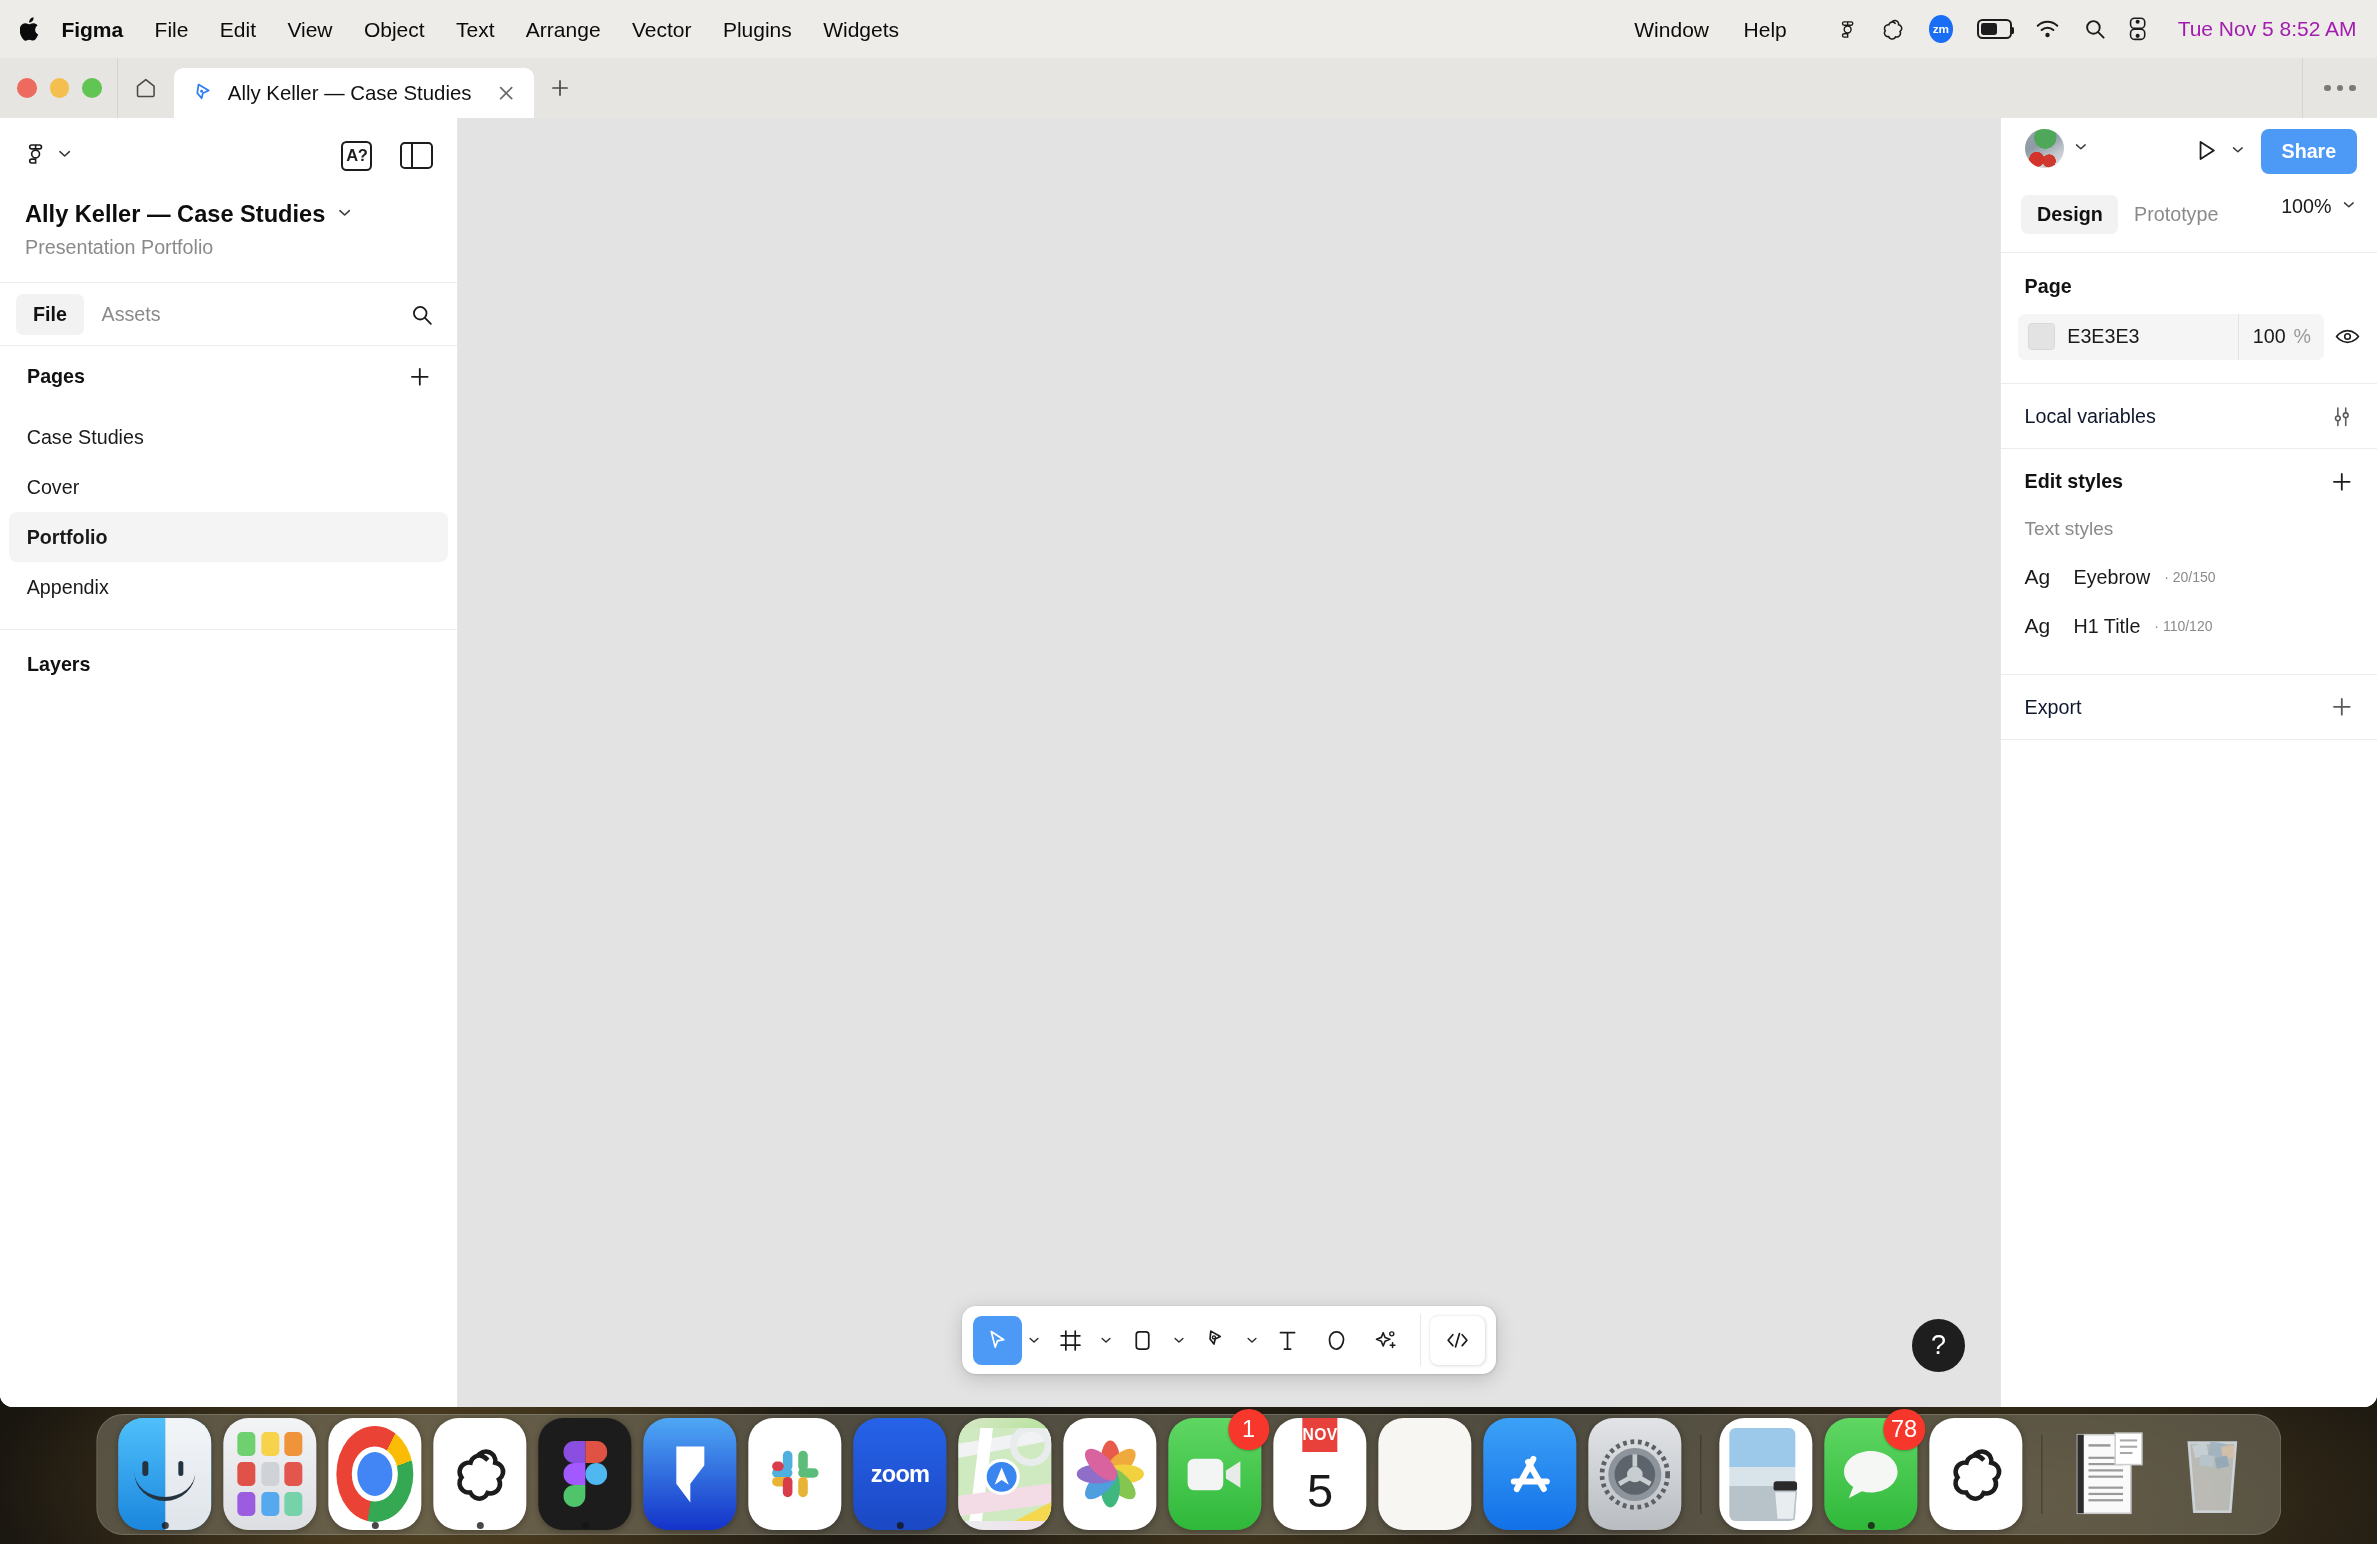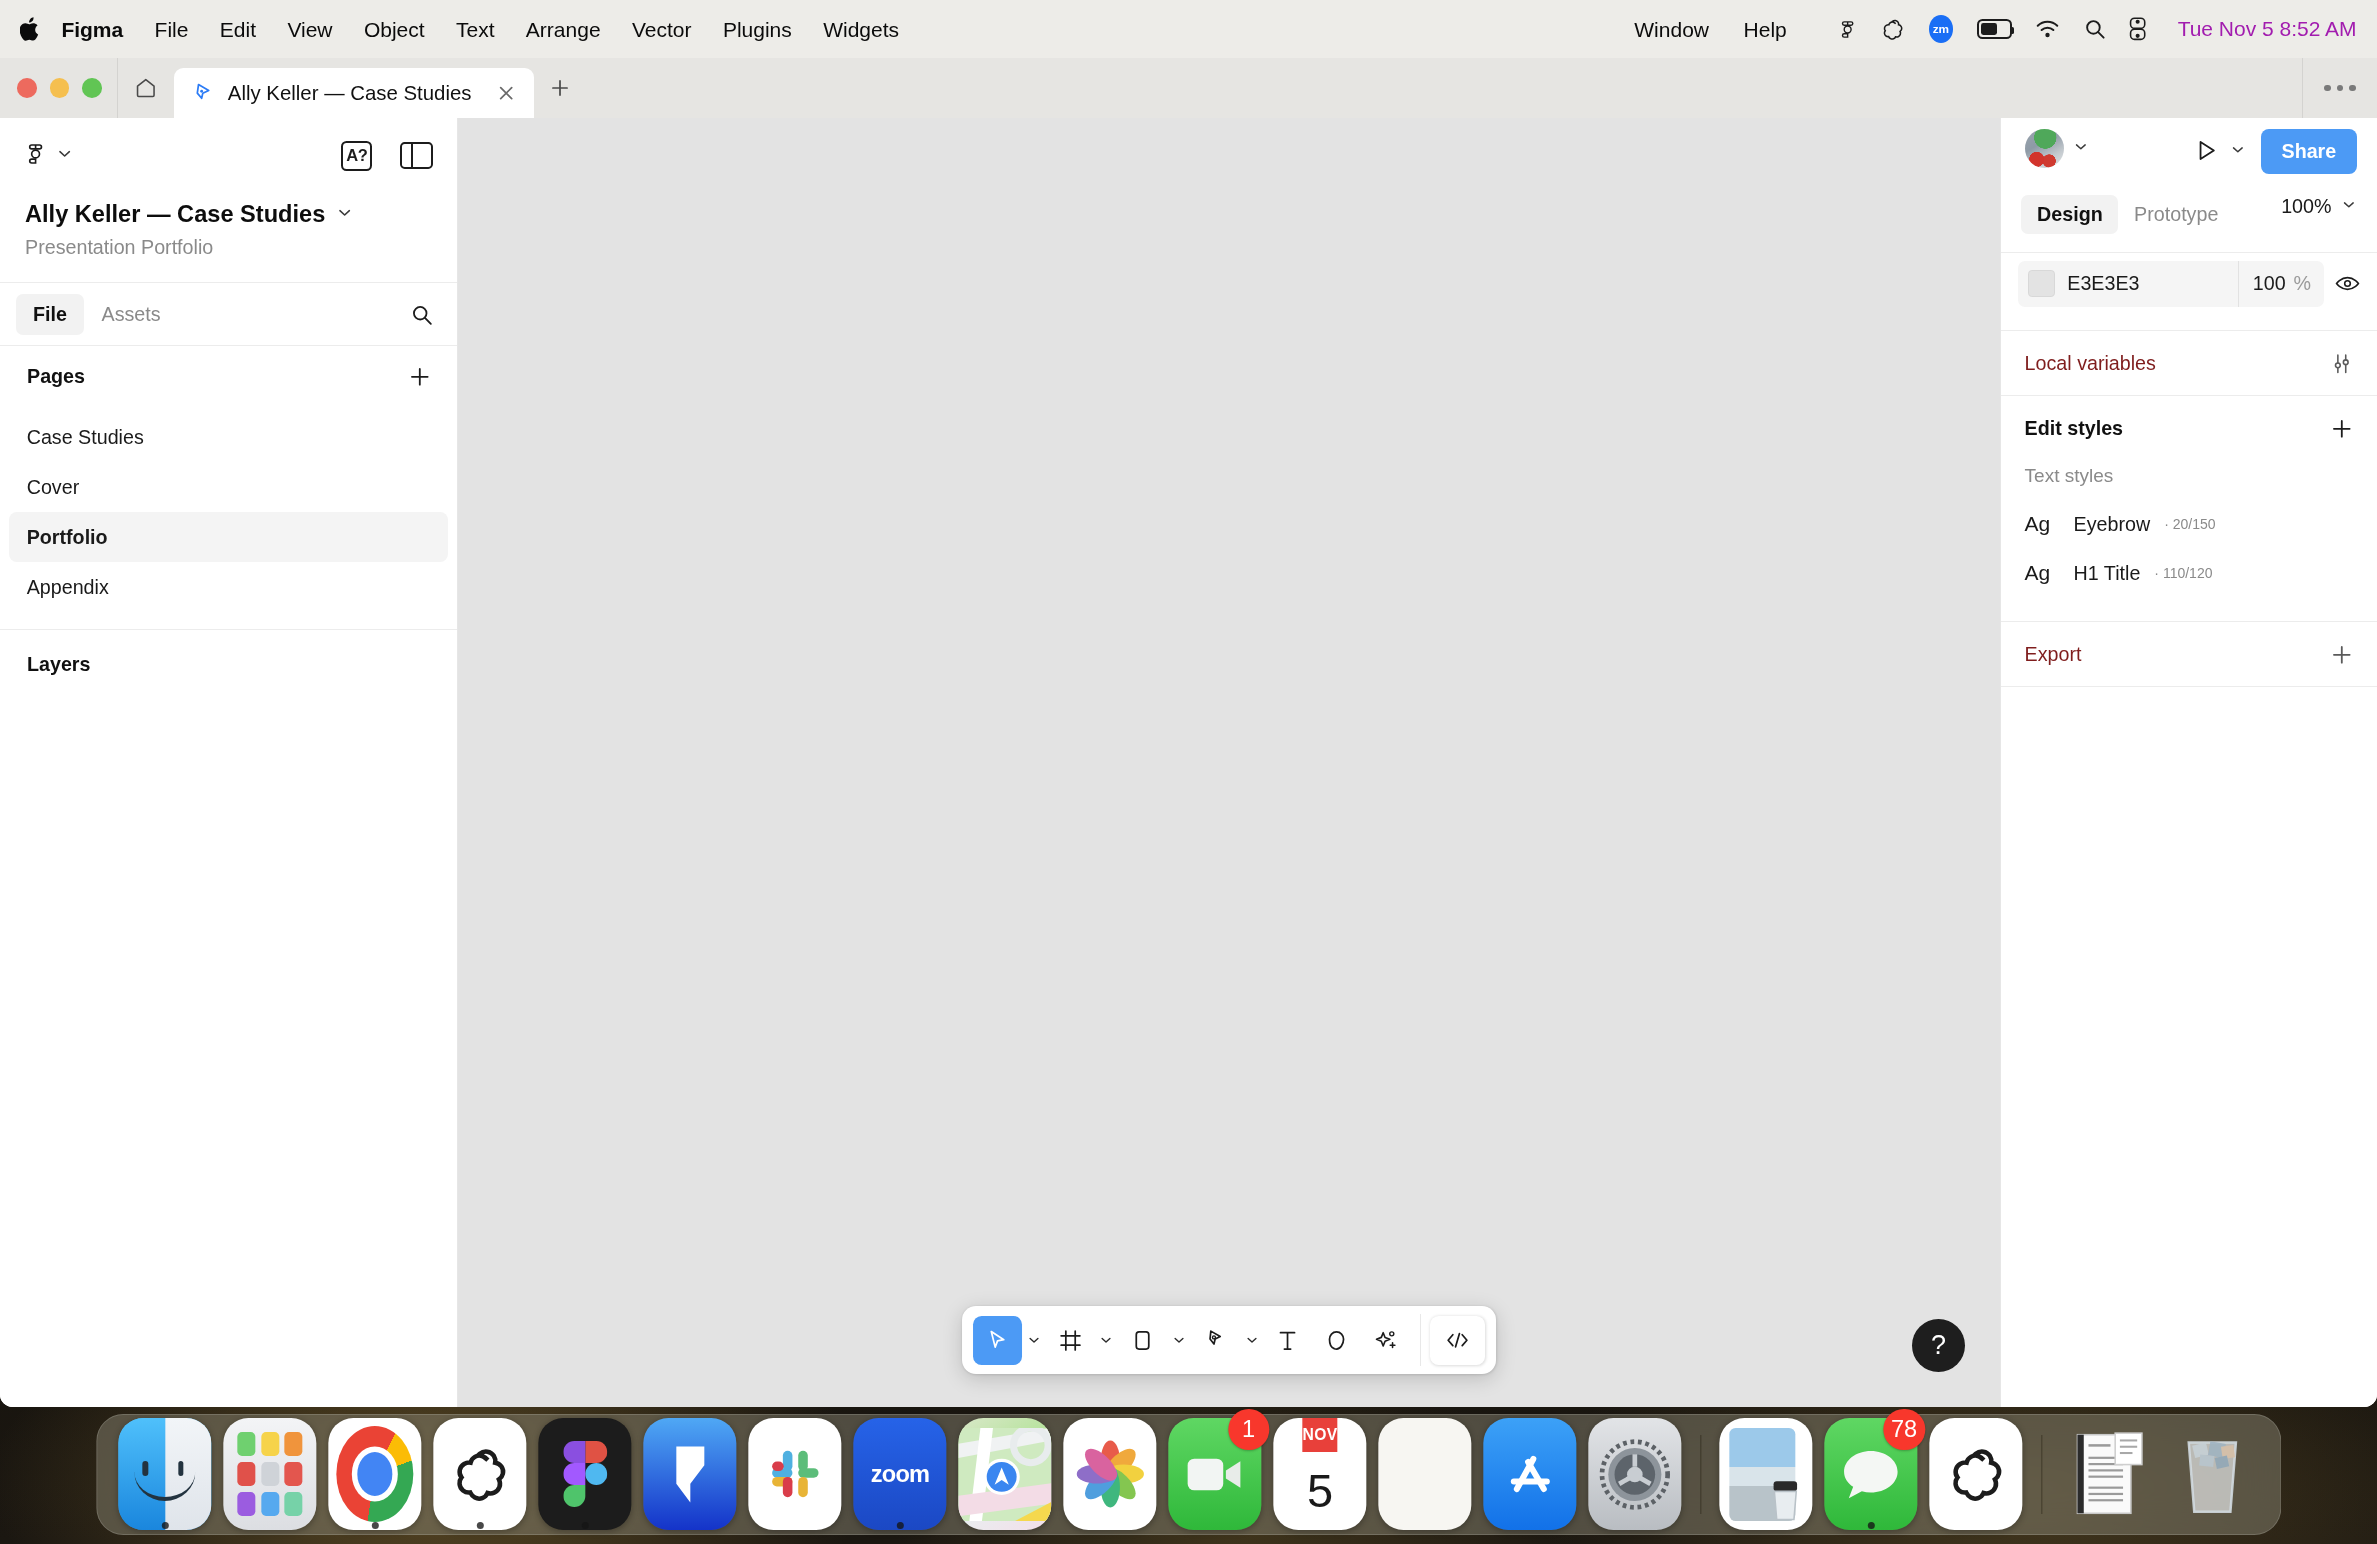--- a/index.html
+++ b/index.html
@@ -244,21 +244,21 @@
     border-left: 0.8px solid #e2e2e2; height: 100%;
     padding: 0 12.6px 0 14px; gap: 7.9px;
   }
   .opa-num { font-size: 19.7px; color: #1a1a1a; }
   .opa-pct { font-size: 19.7px; color: #9a9a9a; }
   .eye-btn { margin-left: 11px; display: flex; align-items: center; justify-content: center; }
 
   .r-row-hdr {
     height: 64px; display: flex; align-items: center; padding: 0 23.6px;
   }
-  .r-row-hdr .lbl { font-size: 19.7px; color: #7f1d1d; }
+  .r-row-hdr .lbl { font-size: 19.7px; color: #0f172a; }
   .r-row-hdr .lbl.strong { color: #111; font-weight: bold; }
   .r-row-hdr .act { margin-left: auto; display: flex; align-items: center; }
 
   .sub-lbl { font-size: 19px; color: #8a8a8a; padding: 4.7px 23.6px 12.6px 23.6px; }
   .style-item {
     height: 49px; display: flex; align-items: center; gap: 14px;
     padding: 0 23.6px;
   }
   .ag { font-size: 21px; color: #1a1a1a; width: 35px; flex:none; }
   .style-name { font-size: 19.7px; color: #1a1a1a; }
@@ -702,20 +702,21 @@
           <span>100%</span>
           <span>
             <svg width="15.7" height="15.7" viewBox="0 0 20 20">
                 <path fill="none" stroke="#3a3a3a" stroke-width="1.9" stroke-linecap="round" stroke-linejoin="round" d="M4.5 7.5L10 12.5l5.5-5"></path>
               </svg>
           </span>
         </div>
       </div>
 
       <div class="r-sec">
+        <div class="r-sec-title">Page</div>
         <div class="color-row">
           <div class="color-field">
             <span class="swatch"></span>
             <span class="hexval">E3E3E3</span>
             <span class="opa-wrap">
               <span class="opa-num">100</span>
               <span class="opa-pct">%</span>
             </span>
           </div>
           <span class="eye-btn">

